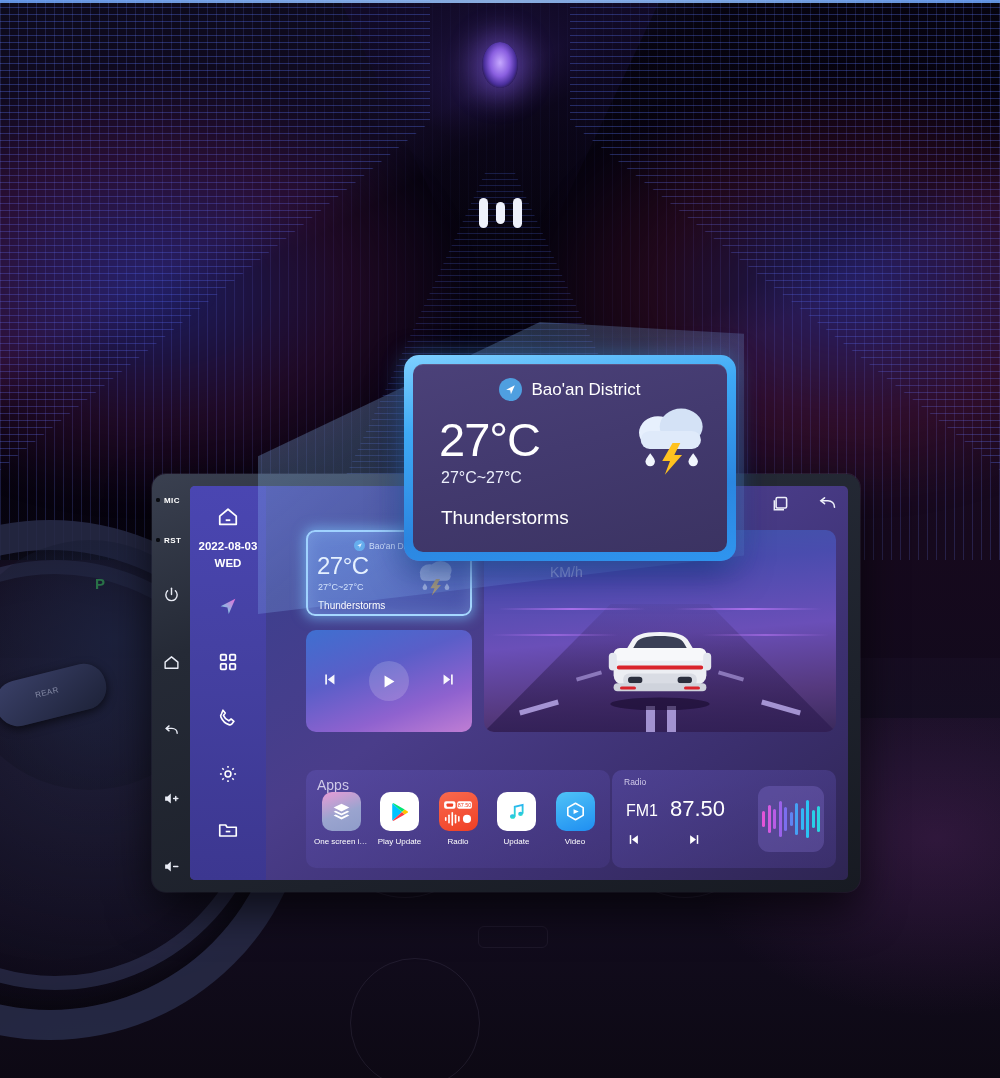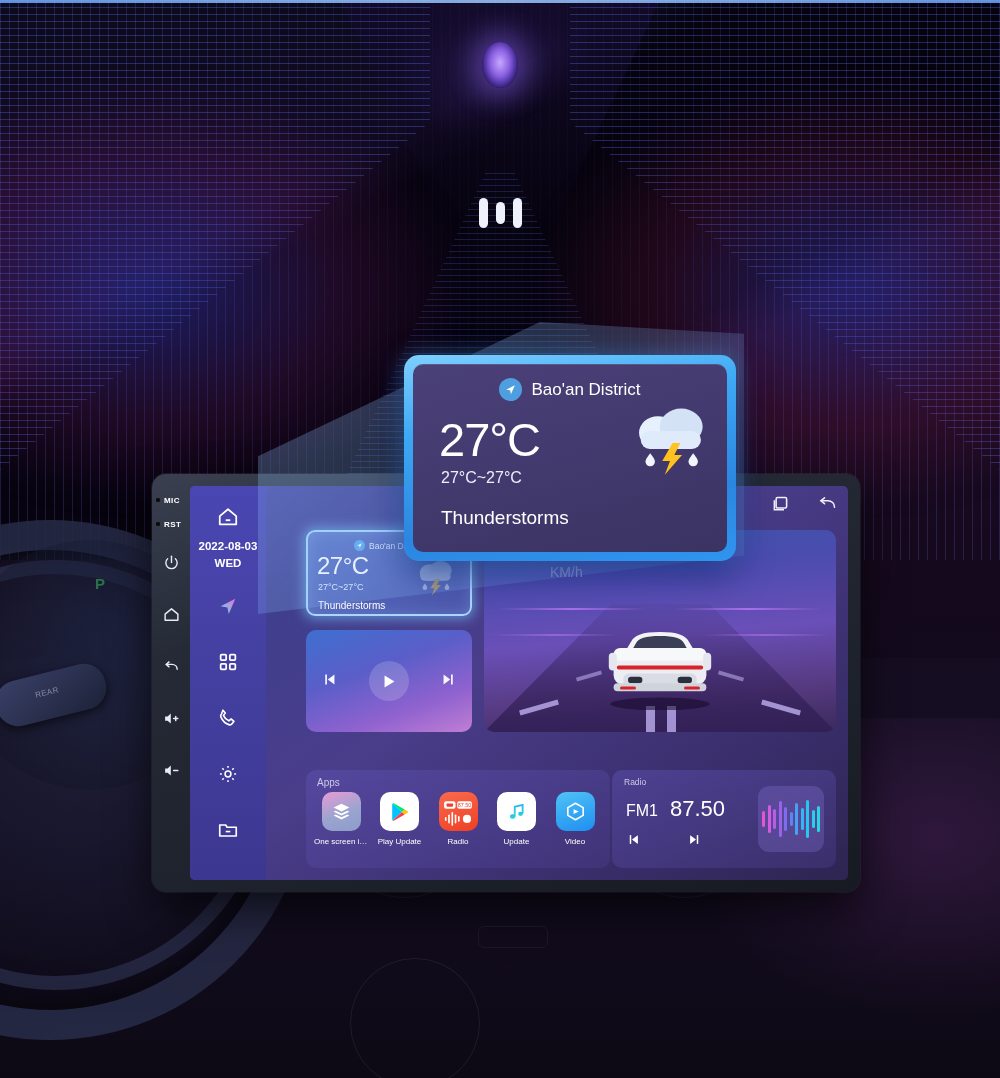--- a/index.html
+++ b/index.html
@@ -135,21 +135,21 @@
 
   
   .unit {
     position:absolute; left:152px; top:474px; width:708px; height:418px;
     border-radius:14px;
     background: linear-gradient(160deg, #3a4050 0%, #252a36 28%, #1d212b 70%, #171a22 100%);
     box-shadow: 0 18px 44px rgba(0,0,0,.65), 0 0 0 1px rgba(120,130,160,.18);
   }
   .bezel-left {
     position:absolute; left:0; top:0; width:38px; height:100%;
-    display:flex; flex-direction:column; align-items:center; padding-top:14px; gap:0;
+    display:flex; flex-direction:column; align-items:center; padding-top:14px; gap:16px;
   }
   .bz-dotrow { display:flex; align-items:center; gap:4px; height:24px; width:38px; padding-left:4px; }
   .bz-dot { width:4px; height:4px; border-radius:50%; background:#0c0f16; box-shadow:inset 0 0 2px #000; }
   .bz-dotlbl { color:#fff; font-size:8px; font-weight:bold; letter-spacing:.4px; }
   .bz-btn { color:#e9ecf5; display:flex; align-items:center; justify-content:center; height:52px; width:38px; }
   .bz-btn svg { width:17px; height:17px; }
 
   .screen {
     position:absolute; left:38px; top:12px; width:658px; height:394px;
     border-radius:5px; overflow:hidden;
@@ -215,21 +215,21 @@
   }
   .d-lane { position:absolute; background:rgba(205,190,255,.72); }
   .d-neon { position:absolute; height:2px; background:linear-gradient(90deg, rgba(190,120,255,0), #c47bff, rgba(190,120,255,0)); opacity:.75; }
   .d-car { position:absolute; left:50%; bottom:22px; transform:translateX(-50%); width:128px; height:86px; }
 
   
   .apps {
     position:absolute; left:40px; bottom:12px; width:304px; height:98px; border-radius:10px;
     background: linear-gradient(160deg, rgba(92,80,175,.55), rgba(70,56,130,.55));
   }
-  .apps-lbl { position:absolute; left:11px; top:7px; color:#cfc9e8; font-size:10px; }
+  .apps-lbl { position:absolute; left:11px; top:7px; color:#cfc9e8; font-size:14px; }
   .apps-row { position:absolute; left:8px; top:22px; right:8px; display:flex; justify-content:space-between; }
   .app { width:54px; text-align:center; }
   .app-ic { width:39px; height:39px; border-radius:10px; margin:0 auto; display:flex; align-items:center; justify-content:center; overflow:hidden; }
   .app-nm { color:#fff; font-size:8px; margin-top:6px; white-space:nowrap; overflow:hidden; text-overflow:ellipsis; }
 
   
   .radio {
     position:absolute; right:12px; bottom:12px; width:224px; height:98px; border-radius:10px;
     background: linear-gradient(160deg, rgba(92,80,175,.50), rgba(70,56,130,.50));
   }

